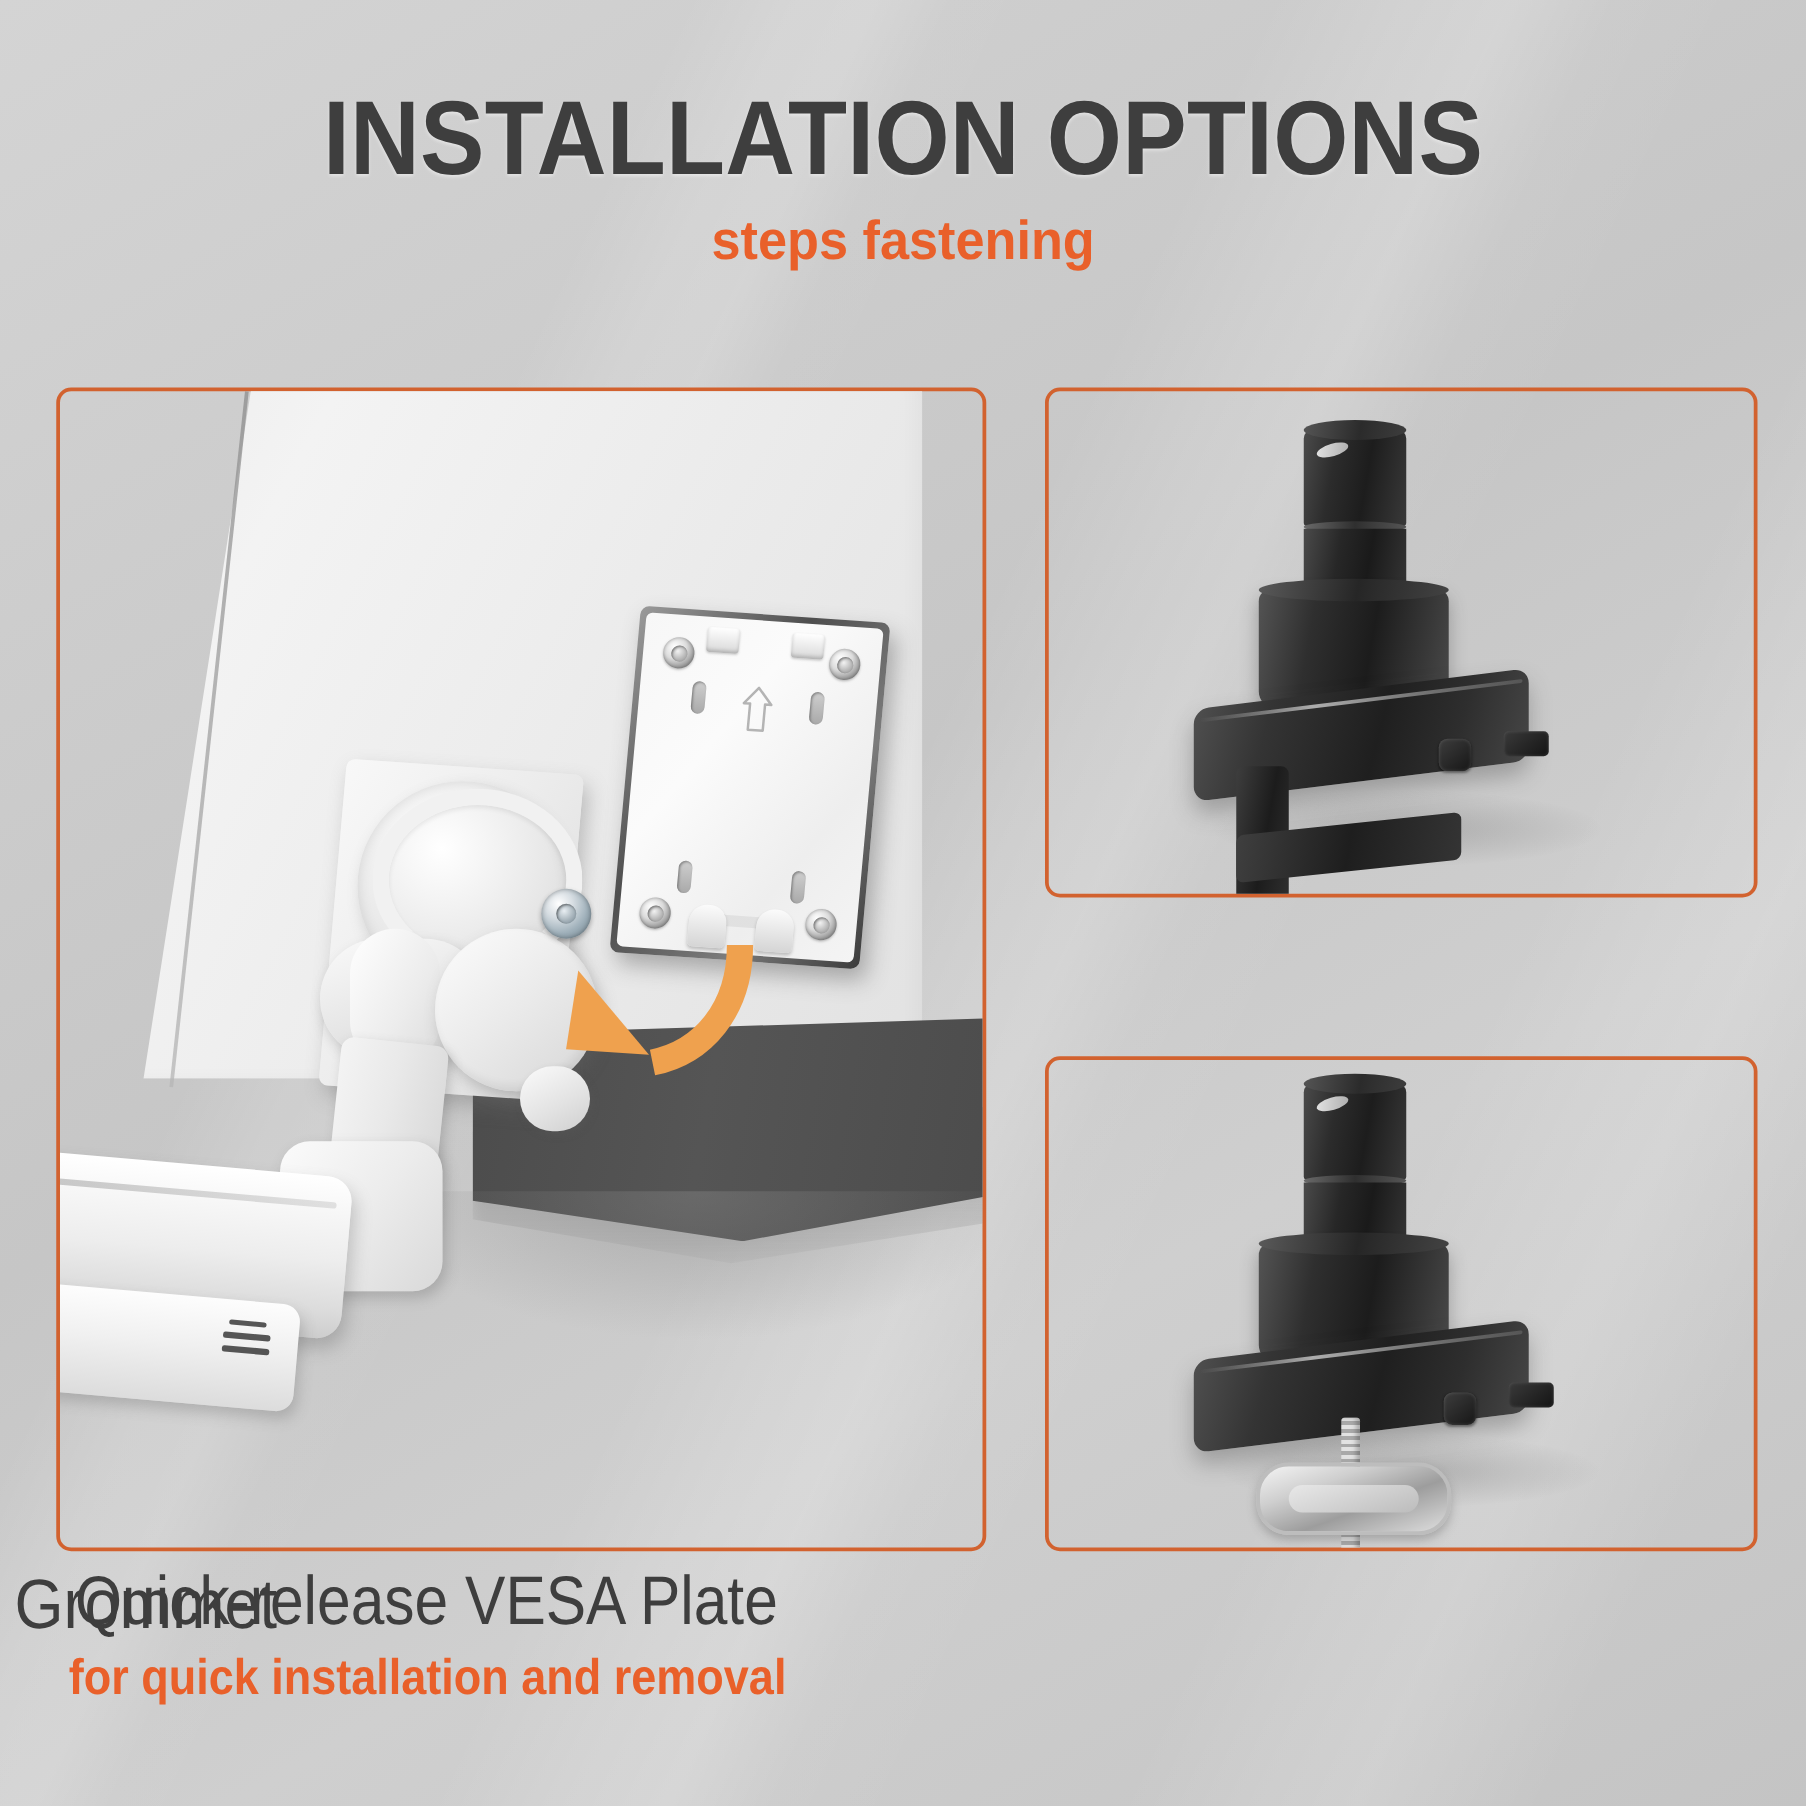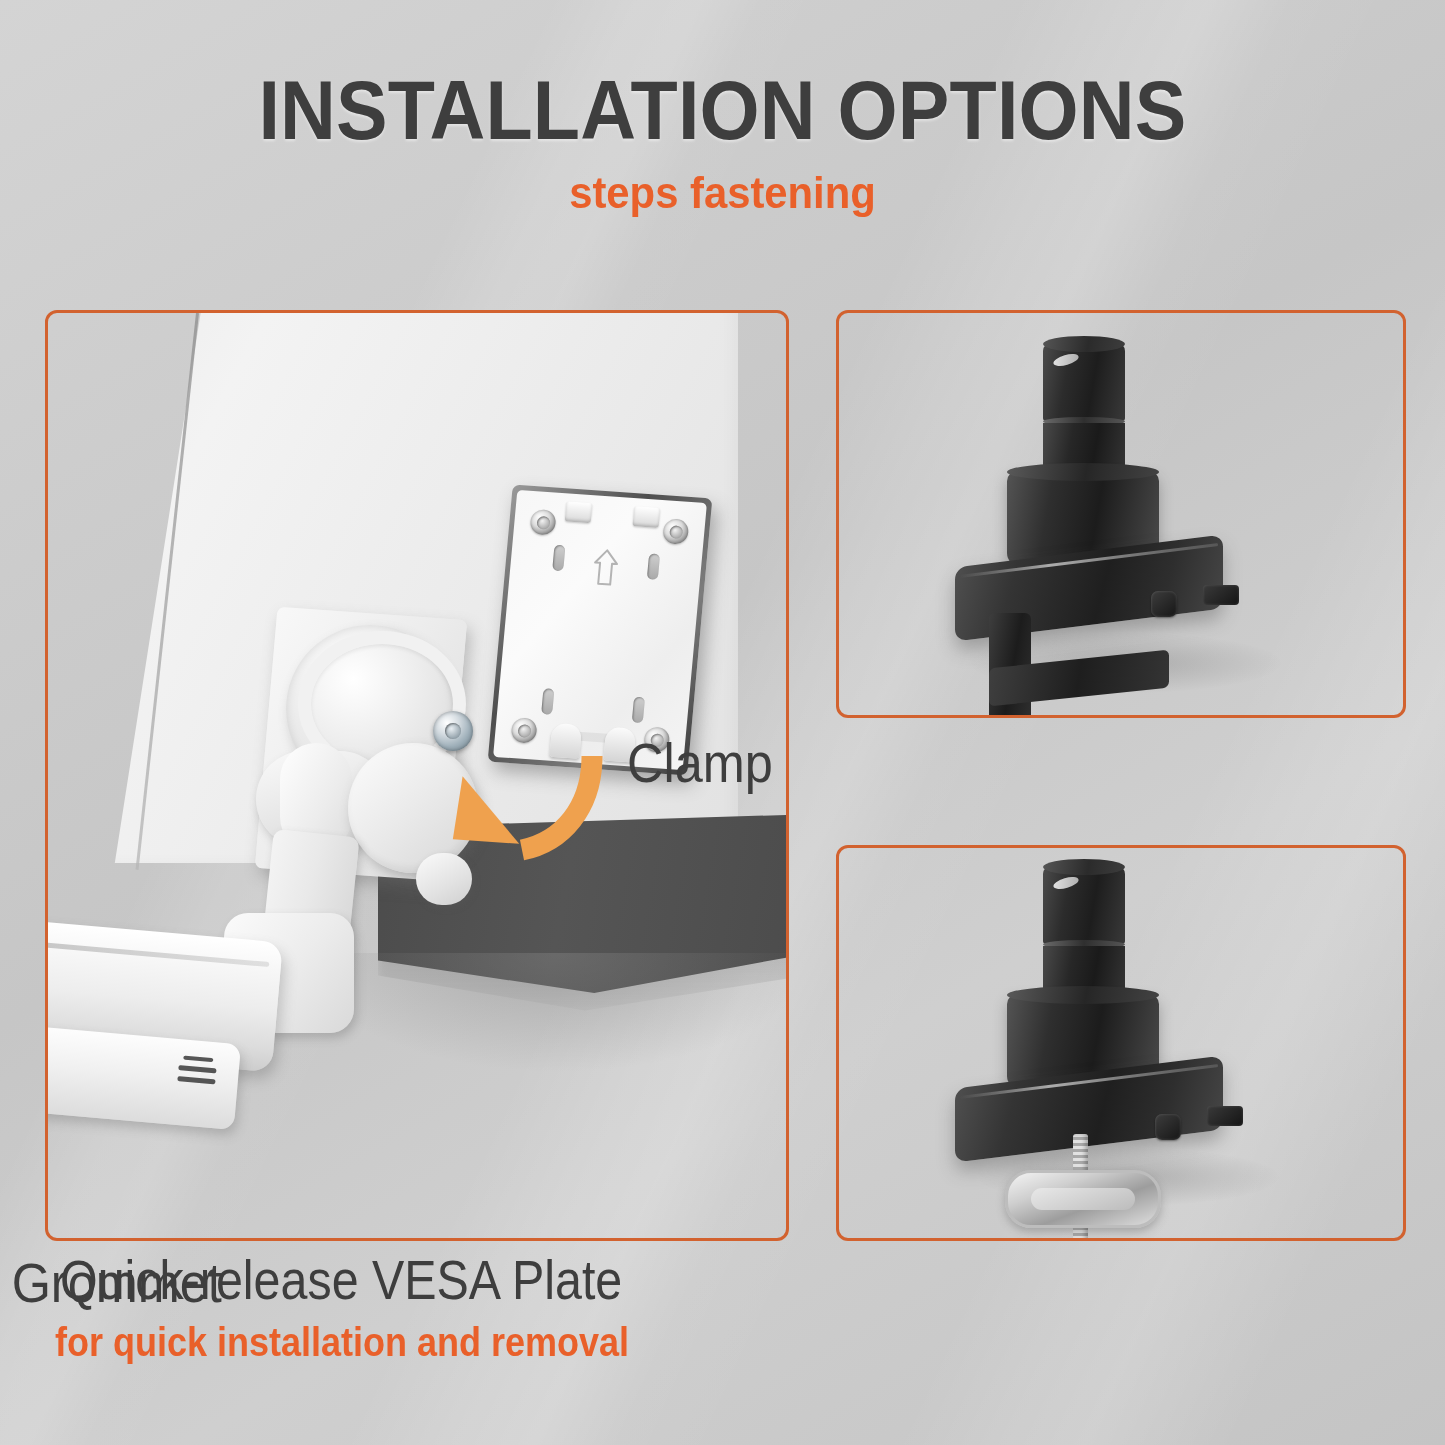--- a/index.html
+++ b/index.html
@@ -426,23 +426,20 @@
       <div class="m-base" style="left:116px;top:238px;"></div>
       <div class="m-base-edge" style="left:121px;top:246px;"></div>
       <div class="m-btn" style="left:312px;top:278px;"></div>
       <div class="m-port" style="left:364px;top:272px;"></div>
 
       <div class="m-jaw-v" style="left:150px;top:300px;"></div>
       <div class="m-jaw-h" style="left:150px;top:346px;"></div>
     </div>
   </div>
 
-  <div class="cap-center" id="cap-clamp">
-    <span>Clamp</span>
-  </div>
 
   <div class="panel" id="panel-grommet">
     <div class="panel-inner mount">
       <div class="m-shadow" style="left:140px;top:300px;width:300px;height:58px;"></div>
 
       <div class="m-post-top" style="left:204px;top:18px;"></div>
       <div class="m-post-hl" style="left:214px;top:30px;"></div>
       <div class="m-post-ring" style="left:204px;top:92px;"></div>
       <div class="m-post-bot" style="left:204px;top:98px;"></div>
 

